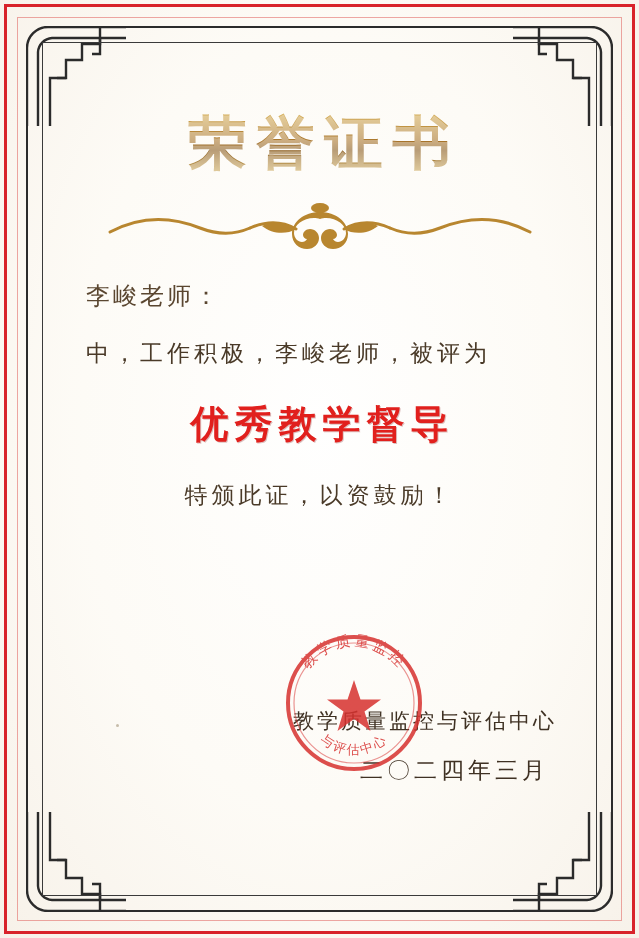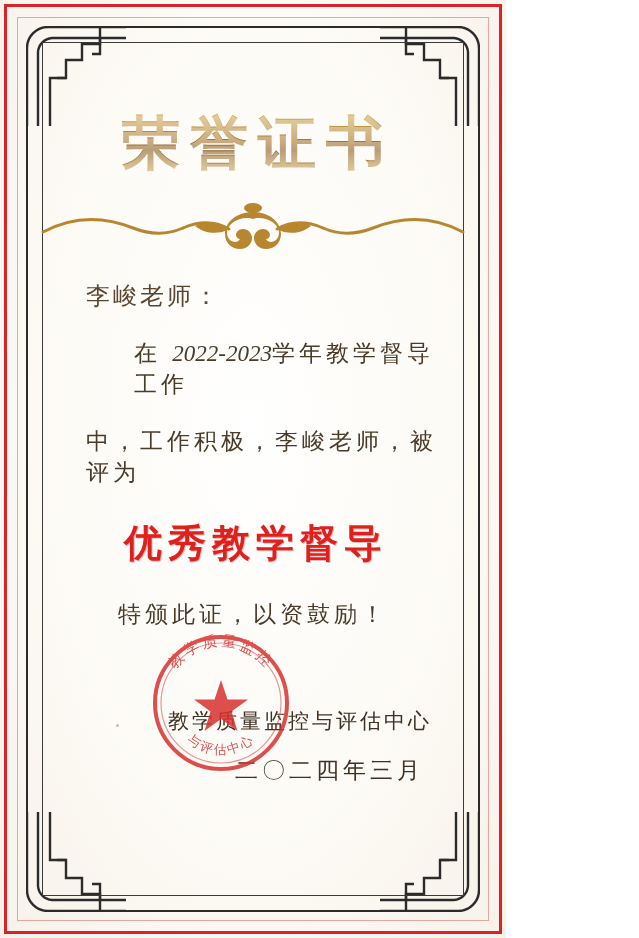--- a/index.html
+++ b/index.html
@@ -10,21 +10,21 @@
   body {
     width: 639px;
     height: 938px;
     font-family: "Liberation Serif", serif;
     overflow: hidden;
   }
 
   
   .certificate {
     position: relative;
-    width: 506px;
+    width: 639px;
     height: 938px;
     background: #fdfcf8;
     box-sizing: border-box;
     overflow: hidden;
   }
 
   
   .paper-texture {
     position: absolute;
     inset: 0;
@@ -170,21 +170,21 @@
     font-family: "DejaVu Serif", serif;
     font-size: 23px;
     color: #4a3a28;
     letter-spacing: 4px;
     text-align: center;
   }
 
   
   .sign-block {
     position: absolute;
-    right: 14px;
+    right: 22px;
     bottom: 92px;
     text-align: right;
   }
   .issuer {
     font-family: "DejaVu Serif", serif;
     font-size: 21px;
     color: #3f3123;
     letter-spacing: 3px;
   }
   .date {
@@ -290,23 +290,20 @@
         <path d="M220 10 c -16 0 -28 10 -28 22 c 0 9 7 15 15 15 c 7 0 12 -5 12 -11 c 0 -5 -4 -9 -9 -9 c -4 0 -7 3 -7 6 c 0 2 2 4 4 4 c -1 2 -3 3 -5 3 c -4 0 -8 -4 -8 -9 c 0 -8 9 -15 20 -15 c 2 0 4 0 6 1 z"></path>
         <path d="M220 10 c 16 0 28 10 28 22 c 0 9 -7 15 -15 15 c -7 0 -12 -5 -12 -11 c 0 -5 4 -9 9 -9 c 4 0 7 3 7 6 c 0 2 -2 4 -4 4 c 1 2 3 3 5 3 c 4 0 8 -4 8 -9 c 0 -8 -9 -15 -20 -15 c -2 0 -4 0 -6 1 z"></path>
         <path d="M196 27 c -12 -8 -24 -9 -34 -3 c 10 8 24 9 34 3 z"></path>
         <path d="M244 27 c 12 -8 24 -9 34 -3 c -10 8 -24 9 -34 3 z"></path>
         <ellipse cx="220" cy="6" rx="9" ry="5"></ellipse>
       </g>
     </svg>
 
     <div class="recipient">李峻老师：</div>
 
-    <div class="body-line indent">
-      <span>在 </span><span class="year">2022-2023</span><span>学年教学督导工作</span>
-    </div>
 
     <div class="body-line">中，工作积极，李峻老师，被评为</div>
 
     <div class="award">优秀教学督导</div>
 
     <div class="closing">特颁此证，以资鼓励！</div>
 
     <div class="sign-block">
       <div class="issuer">教学质量监控与评估中心</div>
       <div class="date">二〇二四年三月</div>

